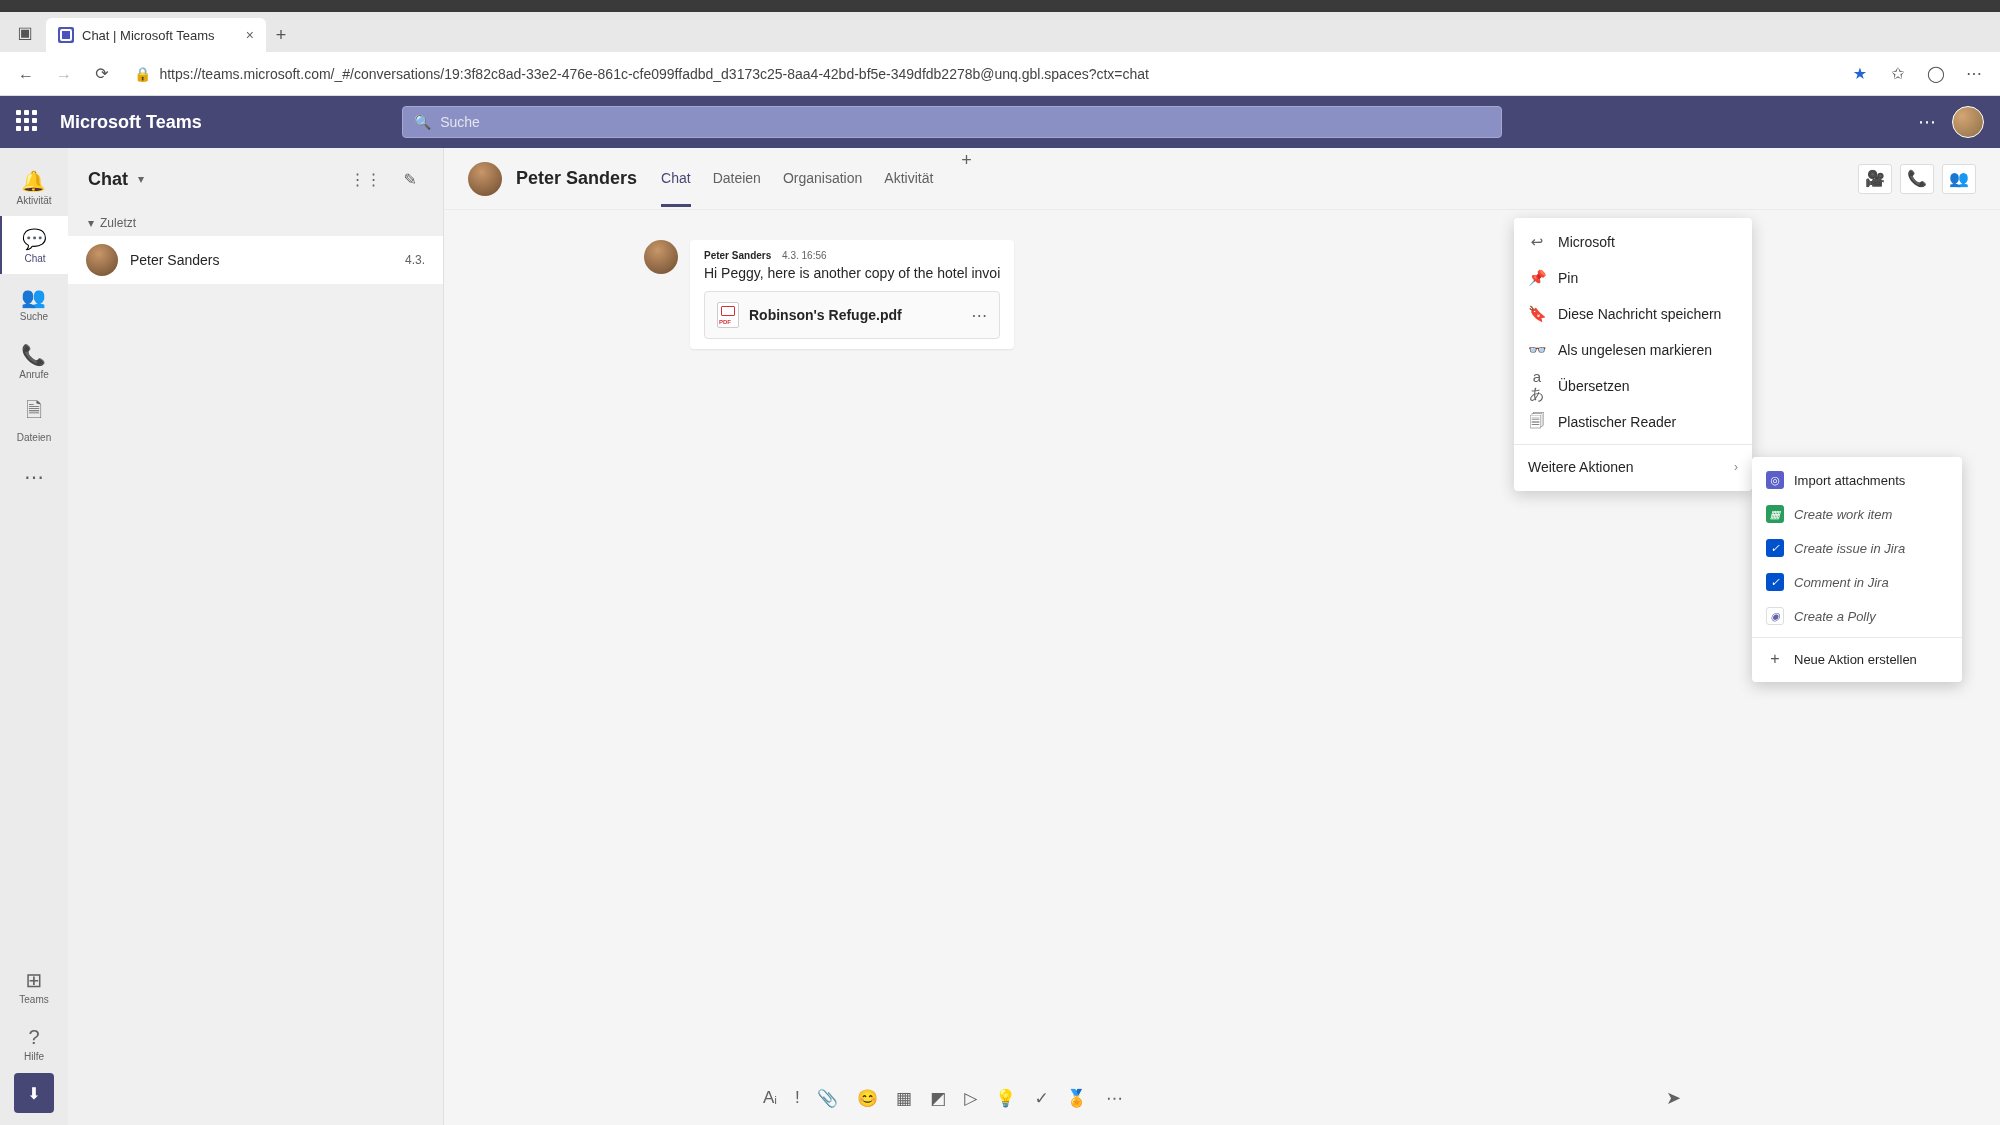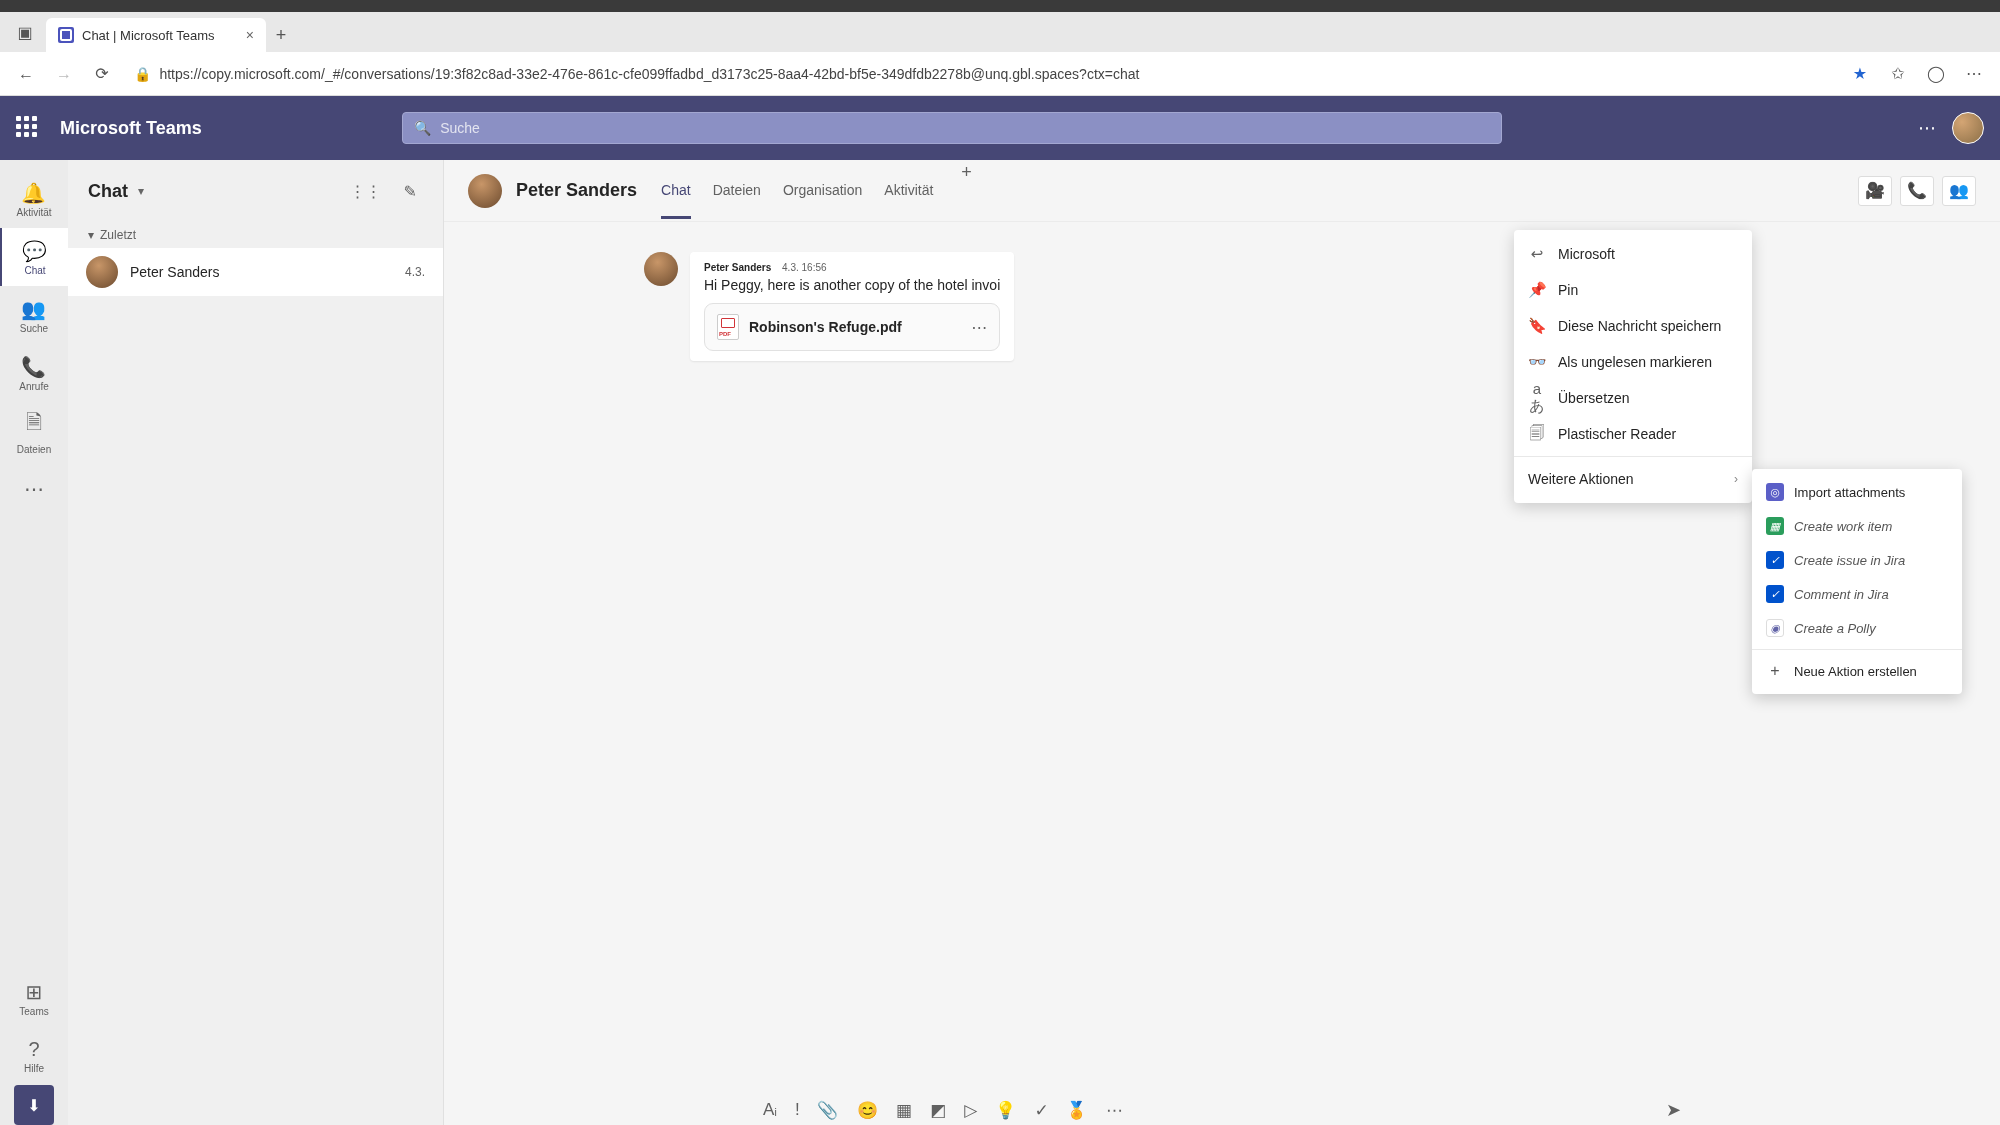--- a/index.html
+++ b/index.html
@@ -16,21 +16,21 @@
 .tab-new { width:30px; height:30px; display:flex; align-items:center; justify-content:center; color:#555; font-size:18px; margin-bottom:2px;}
 
 .browser-toolbar { height: 44px; background: #fff; display: flex; align-items: center; padding: 0 10px; gap: 6px; border-bottom: 1px solid #ddd;}
 .tb-btn { width:32px; height:32px; display:flex; align-items:center; justify-content:center; color:#555; border-radius:4px;}
 .addr-bar { flex:1; height:32px; display:flex; align-items:center; padding:0 10px; gap:8px; font-size:14px; color:#555;}
 .addr-lock{color:#666;}
 .addr-url{color:#444;}
 .star-blue{color:#2264d1;}
 
 
-.teams-header { height: 64px; background: #464775; display:flex; align-items:center; padding:0 16px; gap:20px; }
+.teams-header { height: 52px; background: #464775; display:flex; align-items:center; padding:0 16px; gap:20px; }
 .waffle { width:24px; height:24px; display:grid; grid-template-columns:repeat(3,5px); grid-template-rows:repeat(3,5px); gap:3px;}
 .waffle span{background:#fff; border-radius:1px;}
 .teams-title{color:#fff; font-weight:600; font-size:18px;}
 .teams-search{ flex:0 0 1100px; margin-left:180px; height:32px; background:#8b90c4; border-radius:4px; display:flex; align-items:center; padding:0 12px; gap:8px; color:#e3e4f0; font-size:14px; border:1px solid #a3a7d1;}
 .header-right{margin-left:auto; display:flex; align-items:center; gap:16px;}
 .header-dots{color:#fff; font-size:18px;}
 .header-avatar{width:32px; height:32px; border-radius:50%; background: radial-gradient(circle at 30% 30%, #d4a574, #8b6f47); border:1px solid #fff;}
 
 
 .app-body{display:flex; height: calc(1125px - 12px - 40px - 44px - 48px);}
@@ -66,21 +66,21 @@
 .conv-hdr-right{margin-left:auto; display:flex; gap:8px;}
 .conv-hdr-btn{width:34px; height:30px; border:1px solid #ddd; border-radius:3px; display:flex; align-items:center; justify-content:center; color:#555; background:#fff;}
 
 .conv-body{flex:1; position:relative; padding:30px 0 0 0;}
 .msg{display:flex; gap:12px; margin-left:200px; width:850px;}
 .msg-avatar{width:34px; height:34px; border-radius:50%; background: radial-gradient(circle at 40% 30%, #c89668, #6b4a2e); flex-shrink:0;}
 .msg-content{background:#fff; border-radius:4px; padding:10px 14px; box-shadow:0 1px 2px rgba(0,0,0,0.08); min-width:310px;}
 .msg-meta{font-size:10px; color:#616161; margin-bottom:4px;}
 .msg-meta .author{color:#252525; font-weight:600; margin-right:8px;}
 .msg-text{font-size:14px; color:#252525; margin-bottom:10px;}
-.attachment{border:1px solid #e1e1e1; border-radius:9px; padding:10px 12px; display:flex; align-items:center; gap:10px; background:#fafafa;}
+.attachment{border:1px solid #e1e1e1; border-radius:4px; padding:10px 12px; display:flex; align-items:center; gap:10px; background:#fafafa;}
 .pdf-icon{width:22px; height:26px; background:#fff; border:1px solid #ccc; border-radius:2px; position:relative;}
 .pdf-icon::after{content:"PDF"; position:absolute; bottom:2px; left:1px; font-size:6px; color:#d13438; font-weight:700;}
 .pdf-icon::before{content:""; position:absolute; top:3px; left:3px; width:12px; height:8px; border:1.5px solid #d13438; border-radius:1px;}
 .attachment-name{font-size:14px; font-weight:600; color:#252525;}
 .attachment-more{margin-left:auto; color:#616161;}
 
 
 .ctx-menu{position:absolute; top:8px; left:1070px; width:238px; background:#fff; border-radius:4px; box-shadow:0 4px 16px rgba(0,0,0,0.18); padding:6px 0;}
 .ctx-item{height:36px; display:flex; align-items:center; padding:0 14px; gap:12px; font-size:14px; color:#252525; cursor:pointer;}
 .ctx-icon{width:18px; color:#616161; font-size:15px; text-align:center;}
@@ -119,21 +119,21 @@
   </div>
   <div class="tab-new">+</div>
 </div>
 
 <div class="browser-toolbar">
   <div class="tb-btn">←</div>
   <div class="tb-btn" style="opacity:.4">→</div>
   <div class="tb-btn">⟳</div>
   <div class="addr-bar">
     <span class="addr-lock">🔒</span>
-    <span class="addr-url">https://copy.microsoft.com/_#/conversations/19:3f82c8ad-33e2-476e-861c-cfe099ffadbd_d3173c25-8aa4-42bd-bf5e-349dfdb2278b@unq.gbl.spaces?ctx=chat</span>
+    <span class="addr-url">https://teams.microsoft.com/_#/conversations/19:3f82c8ad-33e2-476e-861c-cfe099ffadbd_d3173c25-8aa4-42bd-bf5e-349dfdb2278b@unq.gbl.spaces?ctx=chat</span>
   </div>
   <div class="tb-btn star-blue">★</div>
   <div class="tb-btn">✩</div>
   <div class="tb-btn">◯</div>
   <div class="tb-btn">⋯</div>
 </div>
 
 <div class="teams-header">
   <div class="waffle">
     <span></span>

